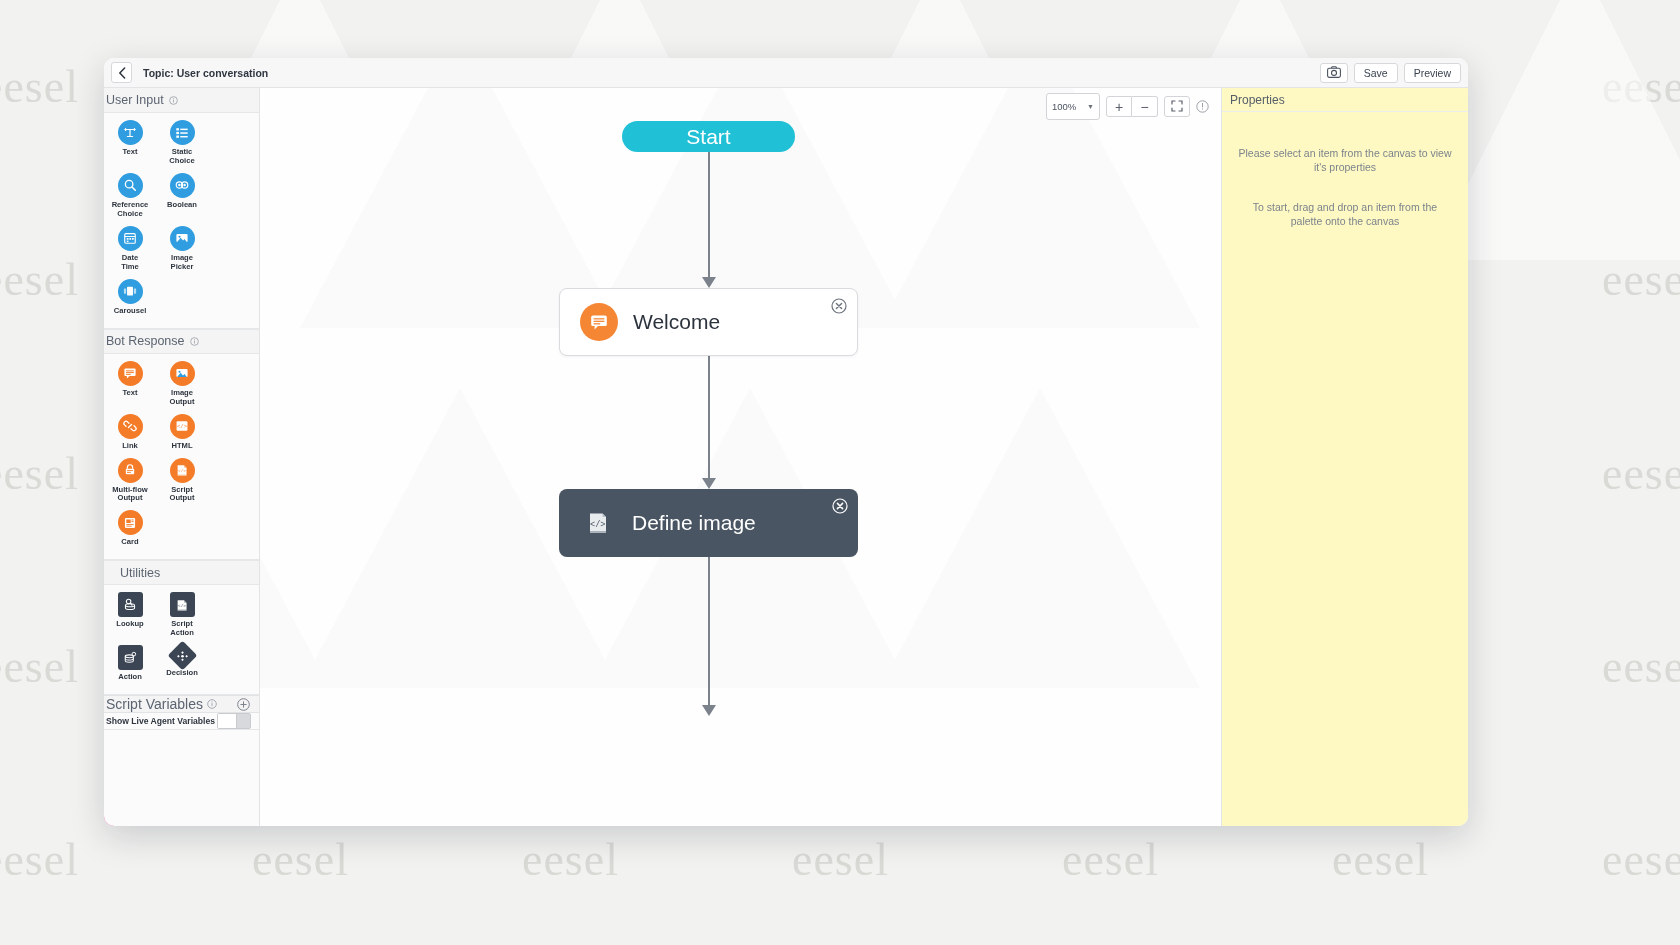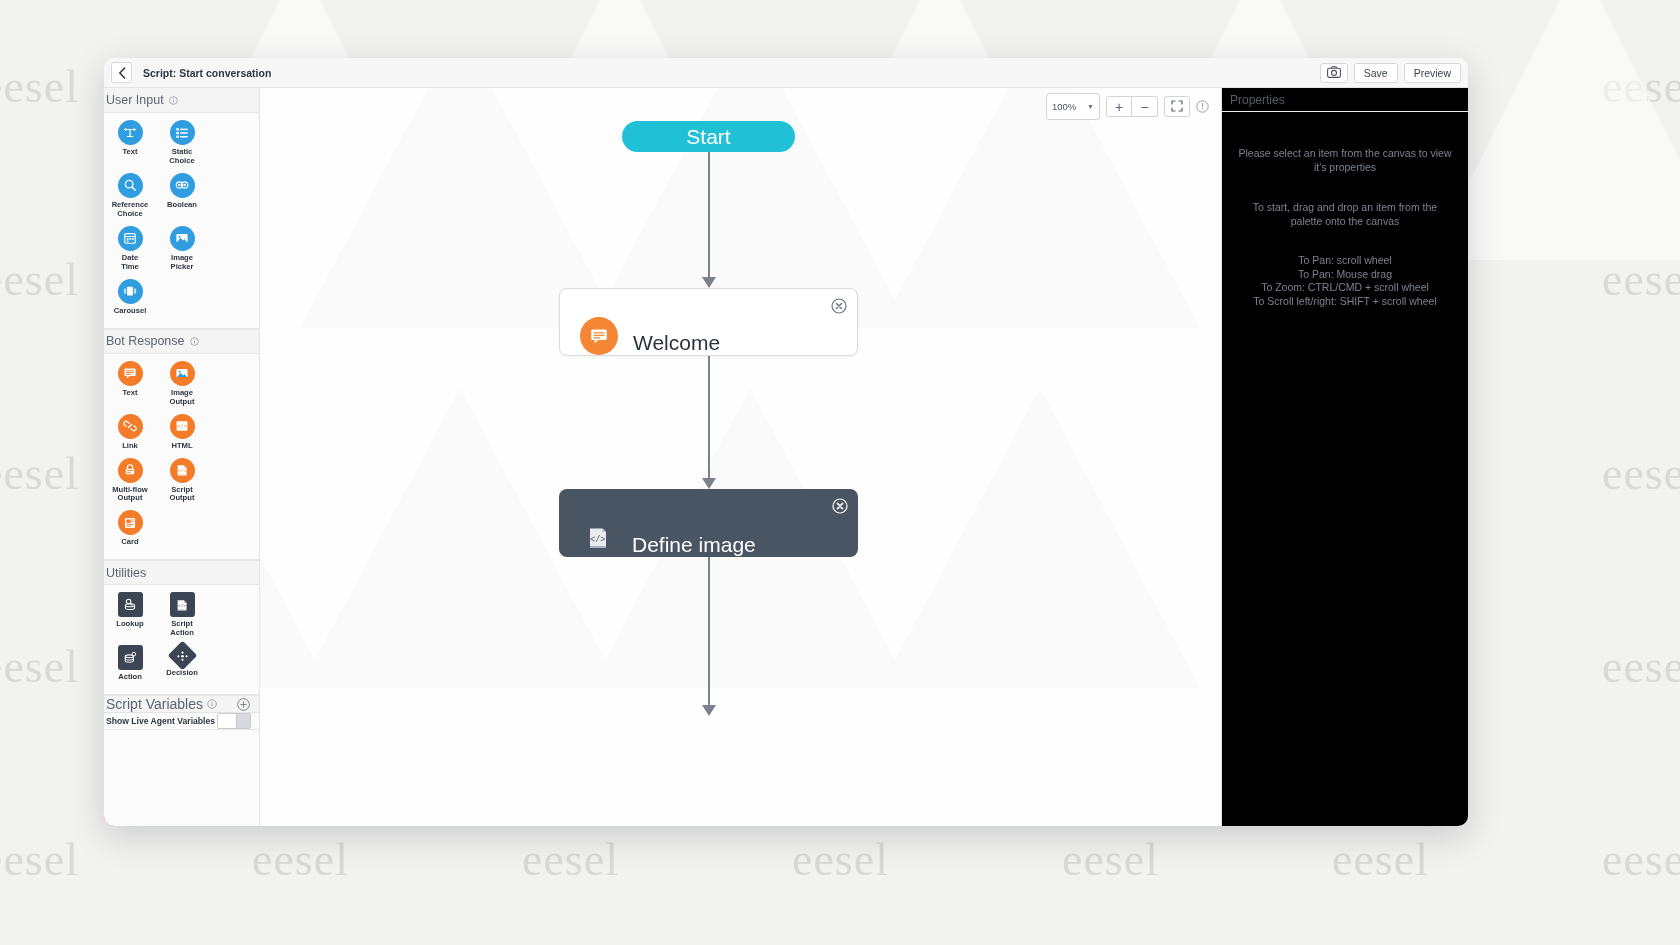--- a/index.html
+++ b/index.html
@@ -265,21 +265,21 @@
     color: #fff;
     font-size: 21px;
     cursor: pointer;
   }
 
   .node {
     position: absolute;
     left: 299px;
     width: 299px; height: 68px;
     border-radius: 8px;
-    display: flex; align-items: flex-end;
+    display: flex; align-items: center;
     padding-left: 20px;
     cursor: pointer;
   }
   .node.light {
     background: #ffffff;
     border: 1px solid #d9dbde;
     box-shadow: 0 1px 3px rgba(0,0,0,.05);
   }
   .node.dark { background: #4a5563; }
   .node .n-ico {
@@ -298,21 +298,21 @@
   .node.dark .n-label { color: #ffffff; }
   .node .n-close {
     position: absolute; top: 9px; right: 10px;
     width: 16px; height: 16px;
     cursor: pointer;
   }
 
   
   #properties {
     width: 247px; flex: 0 0 247px;
-    background: #000000;
+    background: #fef9c3;
     border-left: 1px solid #e3e4e6;
     display: flex; flex-direction: column;
   }
   #prop-head {
     height: 24px;
     display: flex; align-items: center;
     padding-left: 8px;
     font-size: 12px;
     color: #555d68;
     border-bottom: 1px solid #eceded;
@@ -377,21 +377,21 @@
 
 
   <div id="action-bar">
     <div class="back-btn">
       <span>
         <svg width="8" height="12" viewBox="0 0 8 12">
             <path d="M6.6 1L1.8 6l4.8 5" stroke="#2f3640" stroke-width="1.5" fill="none" stroke-linecap="round" stroke-linejoin="round"></path>
           </svg>
       </span>
     </div>
-    <span id="topic-label">Script: Start conversation</span>
+    <span id="topic-label">Topic: User conversation</span>
 
     <div id="action-bar-right">
       <div class="ab-btn icon-only">
         <span>
           <svg width="14" height="12" viewBox="0 0 14 12">
             <rect x="0.6" y="2.3" width="12.8" height="9.1" rx="1.6" fill="none" stroke="#4b5360" stroke-width="1.1"></rect>
             <path d="M4.3 2.3 L5.1 0.7 H8.9 L9.7 2.3" fill="none" stroke="#4b5360" stroke-width="1.1" stroke-linejoin="round"></path>
             <circle cx="7" cy="6.9" r="2.5" fill="none" stroke="#4b5360" stroke-width="1.1"></circle>
           </svg>
         </span>
@@ -572,21 +572,21 @@
                   <rect x="3.8" y="4" width="5" height="4" fill="#f47b28"></rect>
                   <rect x="3.8" y="9.3" width="8.4" height="1" fill="#f47b28"></rect>
                   <rect x="3.8" y="11.1" width="6" height="1" fill="#f47b28"></rect>
                   <rect x="9.6" y="4" width="2.6" height="1" fill="#f47b28"></rect>
                   <rect x="9.6" y="6" width="2.6" height="1" fill="#f47b28"></rect>
                 </svg>
               </div>
               <div class="pal-label">Card</div>
             </div>
           </div>
-          <div class="sec-head" style="padding-left: 2px;">
+          <div class="sec-head" style="padding-left: 16px;">
             <span>Utilities</span>
           </div>
           <div class="sec-body">
             <div class="pal-item">
               <div class="pal-ico dark">
                 <svg width="14" height="14" viewBox="0 0 16 16">
                   <ellipse cx="8" cy="8.3" rx="5.2" ry="1.7" fill="none" stroke="#ffffff" stroke-width="1.2"></ellipse>
                   <path d="M2.8 8.3v3.2c0 .95 2.33 1.7 5.2 1.7s5.2-.75 5.2-1.7V8.3" fill="none" stroke="#ffffff" stroke-width="1.2"></path>
                   <circle cx="6.4" cy="4.1" r="2.6" fill="none" stroke="#ffffff" stroke-width="1.2"></circle>
                   <path d="M8.3 6l2 2" stroke="#ffffff" stroke-width="1.4" stroke-linecap="round"></path>
@@ -748,23 +748,17 @@
 
 
       </div>
     </div>
 
     <div id="properties">
       <div id="prop-head">Properties</div>
       <div id="prop-body">
         <div class="blk">Please select an item from the canvas to view it's properties</div>
         <div class="blk">To start, drag and drop an item from the palette onto the canvas</div>
-        <div class="blk tight" id="prop-hints">
-            <div>To Pan: scroll wheel</div>
-            <div>To Pan: Mouse drag</div>
-            <div>To Zoom: CTRL/CMD + scroll wheel</div>
-            <div>To Scroll left/right: SHIFT + scroll wheel</div>
-          </div>
       </div>
     </div>
 
   </div>
 </div>
 
 </body></html>

